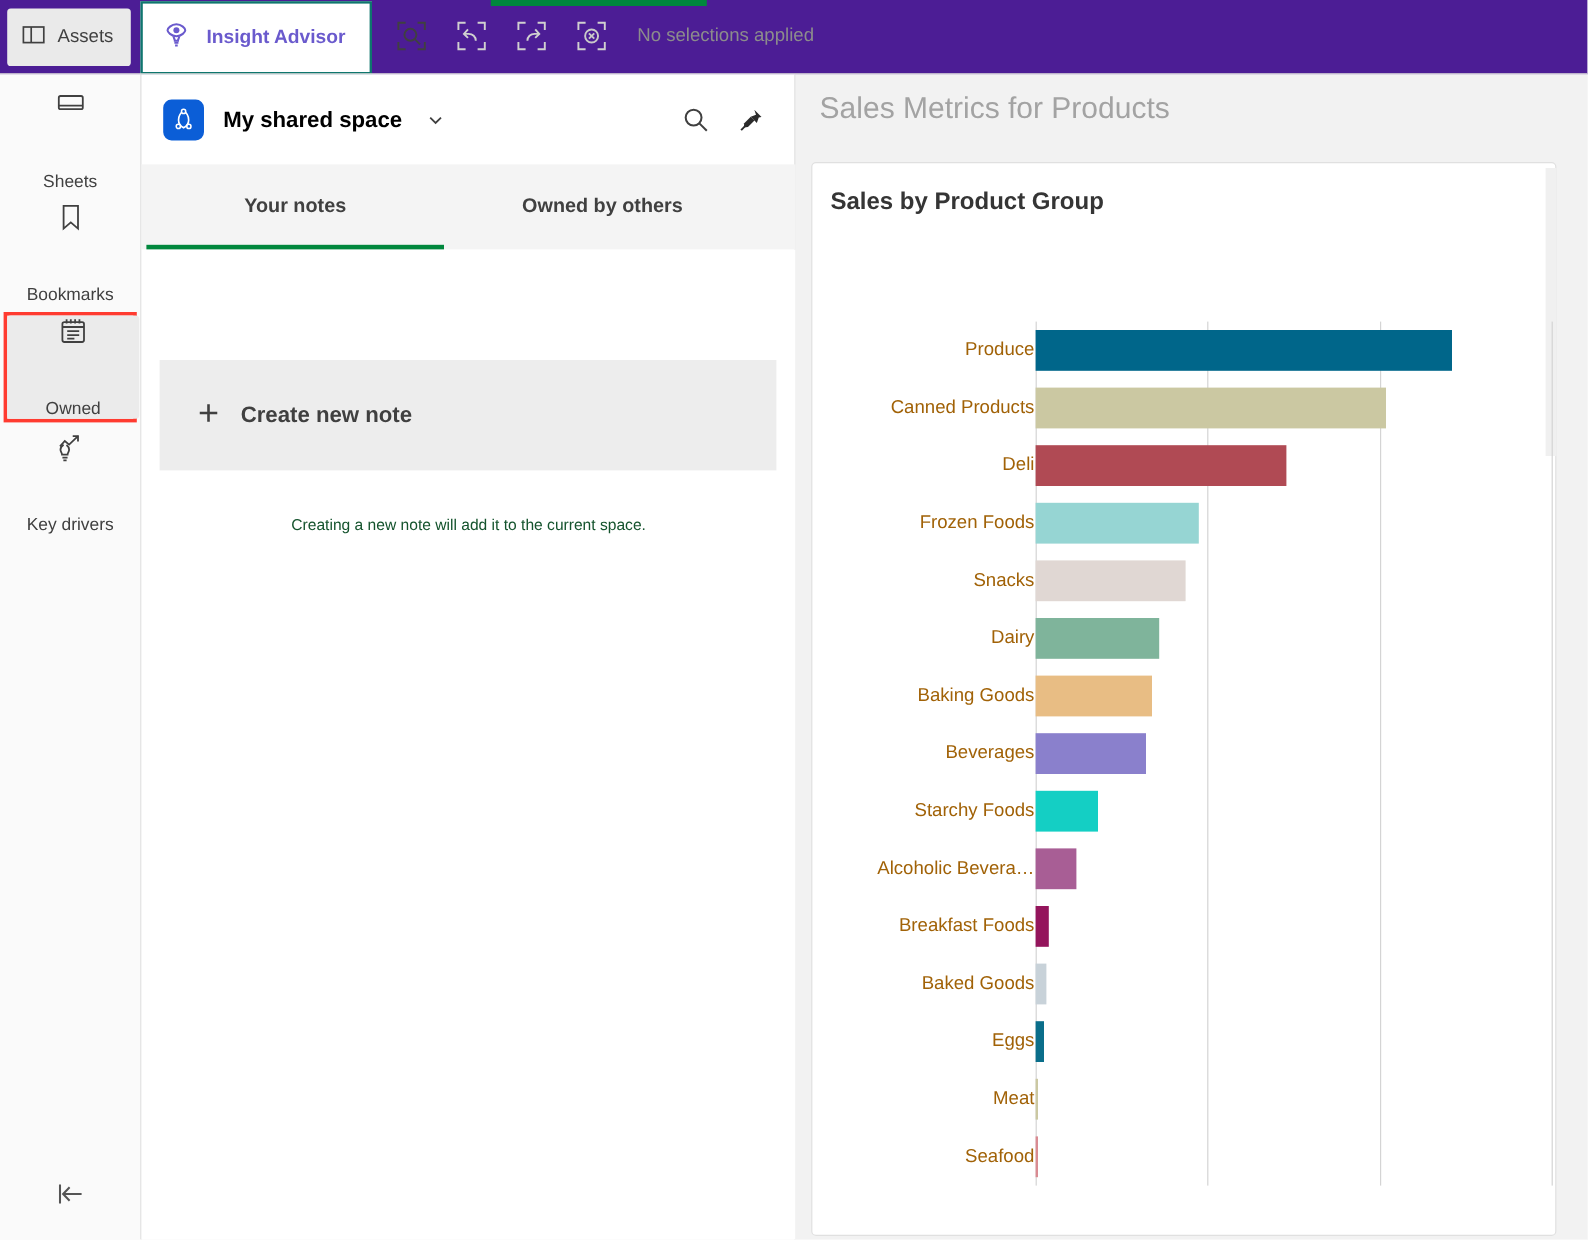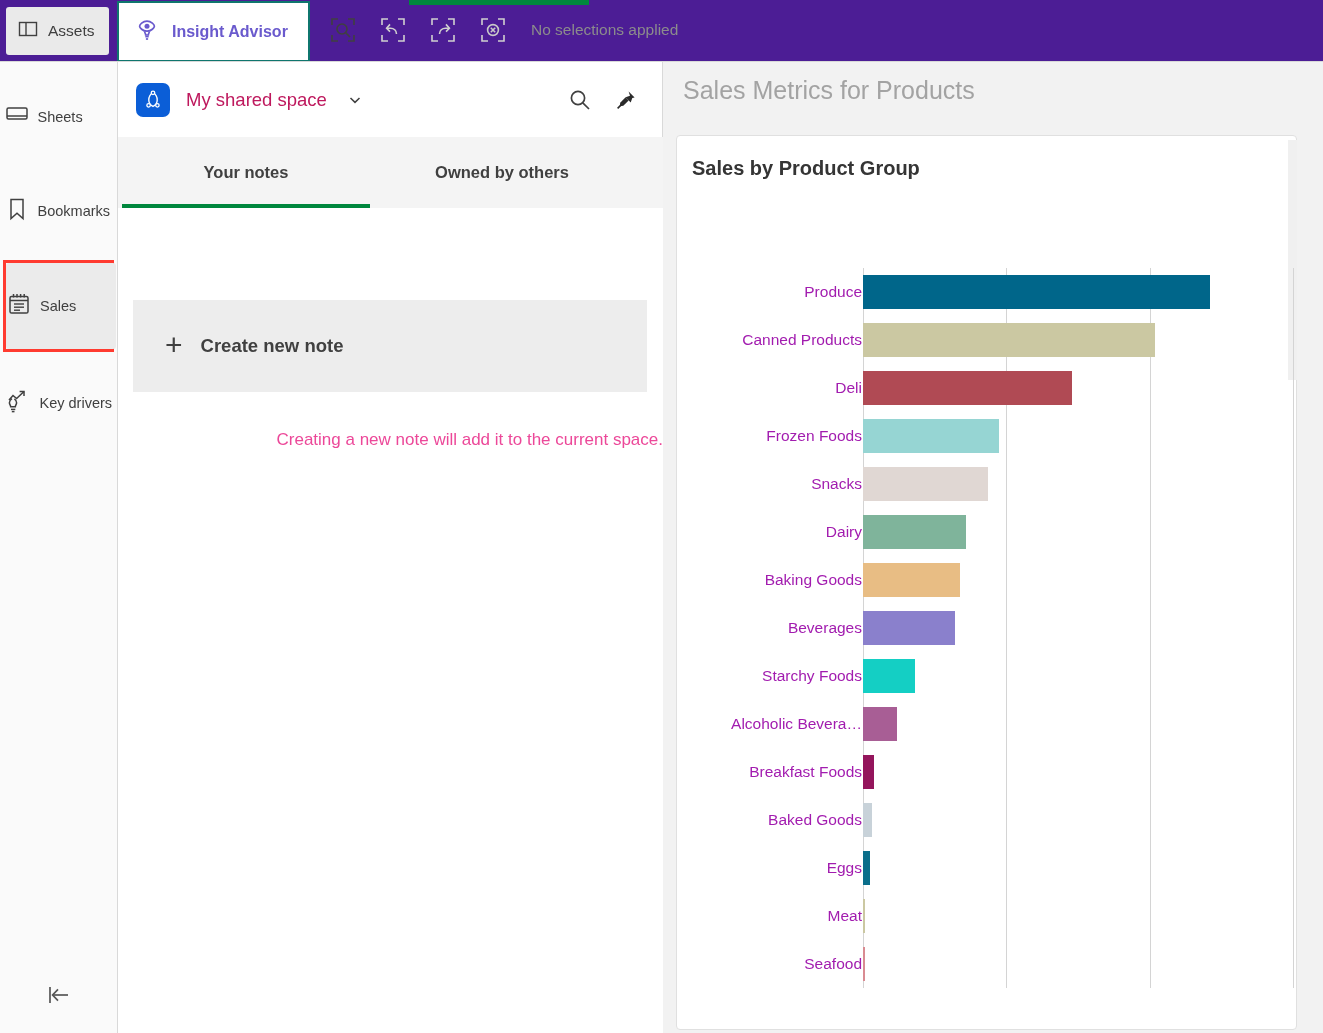--- a/index.html
+++ b/index.html
@@ -49,21 +49,21 @@
     position: absolute; left: 0; top: 61px; width: 1323px; height: 1px; background: #d9d9d9;
   }
 
   
   .sidebar {
     position: absolute; left: 0; top: 62px; width: 118px; height: 971px;
     background: #fafafa; border-right: 1px solid #d9d9d9;
   }
   .side-item {
     position: relative; width: 110px; margin: 0 auto; height: 86px;
-    display: flex; align-items: center; justify-content: flex-start;
+    display: flex; flex-direction: column; align-items: center; justify-content: space-between;
     gap: 8px; cursor: pointer; border-radius: 3px;
   }
   .side-item .lbl { font-size: 14.5px; color: #404040; }
   .side-item.active { background: #ebebeb; }
   .side-item-wrap { position: relative; }
   .side-item-wrap.highlight {
     border: 3px solid #ff3b30; margin: 0 3px;
   }
   .side-green-bar {
     position: absolute; left: 3px; top: 6px; width: 5px; height: 74px;
@@ -85,21 +85,21 @@
   }
   .np-header {
     position: absolute; left: 0; top: 0; width: 545px; height: 75px;
     display: flex; align-items: center; padding: 0 18px;
   }
   .space-icon {
     width: 34px; height: 34px; background: #0b5ed7; border-radius: 7px;
     display: flex; align-items: center; justify-content: center; flex: none;
   }
   .space-name {
-    margin-left: 16px; font-size: 18.5px; color: #be185d; font-weight: 400;
+    margin-left: 16px; font-size: 18.5px; color: #000000; font-weight: 700;
     white-space: nowrap;
   }
   .space-caret { margin-left: 20px; display: flex; align-items: center; cursor: pointer; }
   .np-header-actions {
     margin-left: auto; display: flex; align-items: center; gap: 22px; padding-right: 8px;
   }
   .np-icon-btn { cursor: pointer; display: flex; align-items: center; justify-content: center; }
 
   .np-tabs {
     position: absolute; left: 0; top: 75px; width: 545px; height: 71px;
@@ -120,22 +120,22 @@
     position: absolute; left: 15px; top: 92px; width: 514px; height: 92px;
     background: #ededed; display: flex; align-items: center; padding-left: 32px;
     gap: 18px; cursor: pointer;
   }
   .create-note .plus {
     font-size: 30px; color: #404040; line-height: 1; font-weight: 400;
     margin-top: -3px;
   }
   .create-note .lbl { font-size: 18.5px; color: #404040; font-weight: 700; }
   .note-hint {
-    position: absolute; left: 0; top: 222px; width: 545px; text-align: right;
-    font-size: 17px; color: #ec4899;
+    position: absolute; left: 0; top: 222px; width: 545px; text-align: center;
+    font-size: 13px; color: #14532d;
   }
 
   
   .content { position: absolute; left: 663px; top: 62px; width: 660px; height: 971px; background: #f2f2f2; }
   .content-title {
     position: absolute; left: 20px; top: 14px;
     font-size: 25px; color: #a3a3a3; font-weight: 400;
   }
   .chart-card {
     position: absolute; left: 13px; top: 73px; width: 621px; height: 895px;
@@ -145,21 +145,21 @@
     position: absolute; left: 15px; top: 21px;
     font-size: 20px; color: #353535; font-weight: 700;
   }
 
   .plot { position: absolute; left: 0; top: 62px; width: 621px; height: 833px; }
   .rows { position: absolute; left: 0; top: 70px; width: 621px; }
   .brow { position: relative; height: 48px; }
   .brow .cat {
     position: absolute; right: 436px; top: 0; height: 48px;
     display: flex; align-items: center; justify-content: flex-end;
-    font-size: 15.5px; color: #a21caf; white-space: nowrap;
+    font-size: 15.5px; color: #a16207; white-space: nowrap;
   }
   .brow .barwrap {
     position: absolute; left: 186px; top: 0; width: 430px; height: 48px;
     display: flex; align-items: center;
   }
   .brow .bar { height: 34px; min-width: 1px; }
 
   .grid-line {
     position: absolute; top: 70px; width: 1px; background: #d4d4d4;
   }
@@ -265,21 +265,21 @@
             <line x1="4" y1="9.5" x2="22" y2="9.5" stroke="#404040" stroke-width="1.5"></line>
             <line x1="7.5" y1="3" x2="7.5" y2="6.5" stroke="#404040" stroke-width="1.5"></line>
             <line x1="11" y1="3" x2="11" y2="6.5" stroke="#404040" stroke-width="1.5"></line>
             <line x1="14.6" y1="3" x2="14.6" y2="6.5" stroke="#404040" stroke-width="1.5"></line>
             <line x1="18.2" y1="3" x2="18.2" y2="6.5" stroke="#404040" stroke-width="1.5"></line>
             <line x1="8" y1="13" x2="18" y2="13" stroke="#404040" stroke-width="1.4"></line>
             <line x1="8" y1="16.2" x2="18" y2="16.2" stroke="#404040" stroke-width="1.4"></line>
             <line x1="8" y1="19.2" x2="14" y2="19.2" stroke="#404040" stroke-width="1.4"></line>
           </svg>
         </span>
-        <span class="lbl">Sales</span>
+        <span class="lbl">Owned</span>
       </div>
     </div>
 
     <div class="side-item" id="sb-keydrivers">
       <span>
         <svg width="28" height="26" viewBox="0 0 28 26">
           <polyline points="5,12 9,7.5 12.6,10.5 20,3.5" fill="none" stroke="#404040" stroke-width="1.5"></polyline>
           <polyline points="15.6,3.5 20,3.5 20,8" fill="none" stroke="#404040" stroke-width="1.5"></polyline>
           <path d="M8 10.6c-1.6 1-2.6 2.6-2.6 4.2 0 1.6 1.3 2.6 1.3 4h4.6c0-1.4 1.3-2.4 1.3-4 0-1.5-.8-2.9-2.2-3.9" fill="none" stroke="#404040" stroke-width="1.5"></path>
           <line x1="7" y1="21.4" x2="11.3" y2="21.4" stroke="#404040" stroke-width="1.5"></line>

